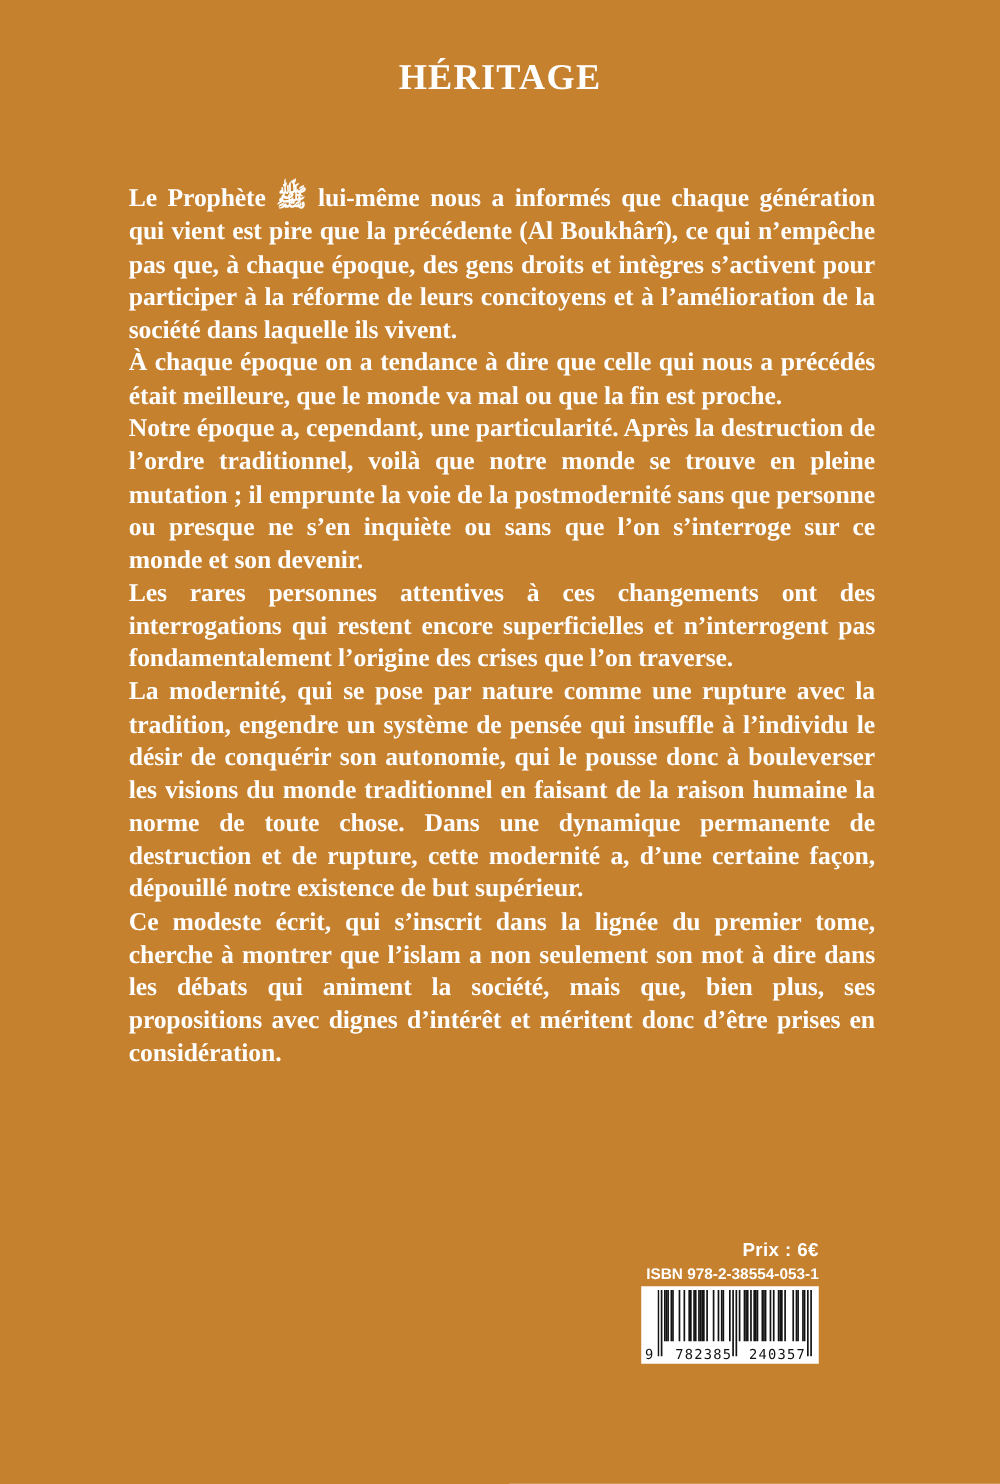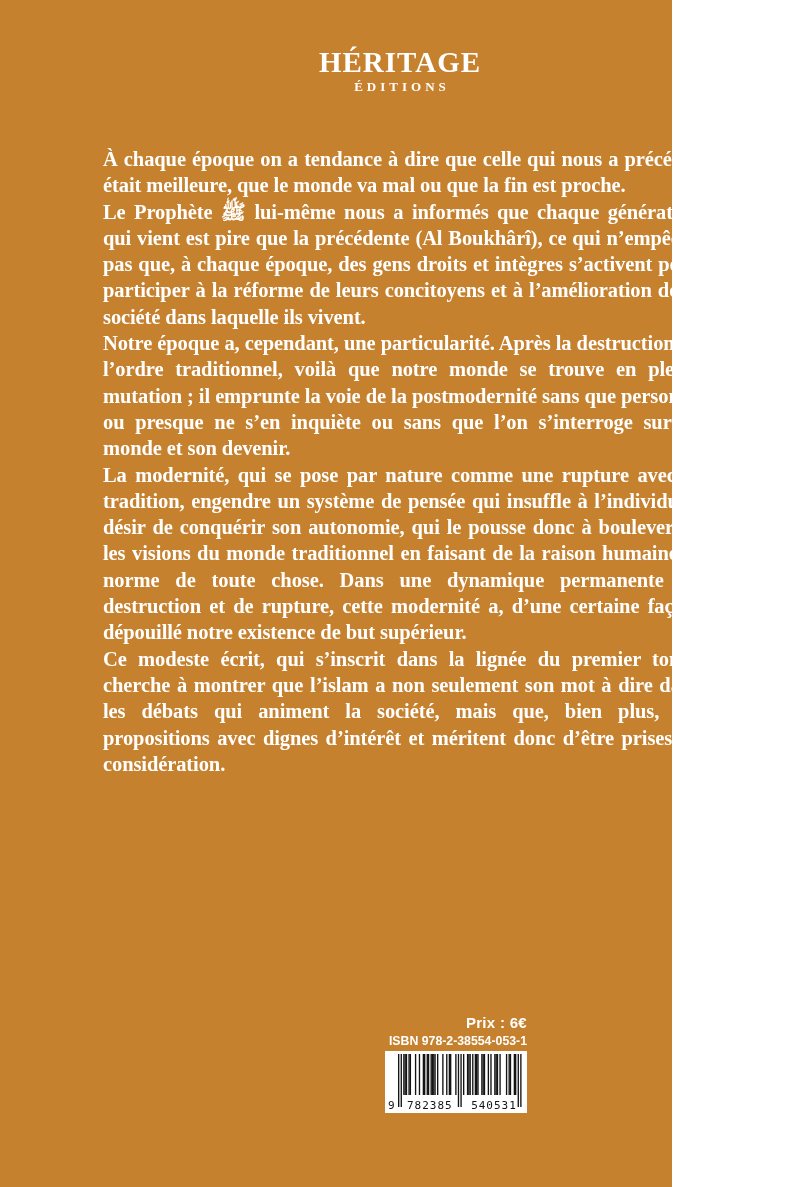--- a/index.html
+++ b/index.html
@@ -1,18 +1,18 @@
 <!DOCTYPE html>
 <html><head>
 <meta charset="utf-8">
 <style>
   html, body { margin: 0; padding: 0; }
   .page {
     position: relative;
-    width: 672px;
+    width: 800px;
     height: 1187px;
     background: #C6812F;
     overflow: hidden;
     font-family: "Liberation Serif", serif;
   }
   .logo {
     position: absolute;
     top: 48px;
     left: 0;
     width: 800px;
@@ -44,21 +44,21 @@
     font-size: 20.5px;
     font-weight: bold;
     line-height: 26.3px;
     letter-spacing: -0.1px;
     text-align: justify;
   }
   .body-text p { margin: 0; }
   .footer-block {
     position: absolute;
     right: 145px;
-    top: 1014px;
+    top: 992px;
     width: 142px;
     color: #FFFFFF;
     font-family: "Liberation Sans", sans-serif;
   }
   .price {
     text-align: right;
     font-size: 15px;
     font-weight: bold;
     line-height: 1.2;
     letter-spacing: 0.3px;
@@ -82,37 +82,37 @@
   .barcode-box svg rect { fill: #131313; }
   .bc-digits {
     position: absolute;
     bottom: 2px;
     font-family: "DejaVu Sans Mono", monospace;
     font-size: 11px;
     color: #131313;
     line-height: 1;
   }
   .bc-d9   { left: 3px; }
-  .bc-g1   { left: 22px;  width: 56px; text-align: left; letter-spacing: 1px; }
+  .bc-g1   { left: 22px;  width: 56px; text-align: center; letter-spacing: 1px; }
   .bc-g2   { left: 81px;  width: 56px; text-align: center; letter-spacing: 1px; }
 </style>
 </head>
 <body>
 
 <div class="page" style="background: rgb(198, 129, 47);">
 
   <div class="logo">
     <div class="logo-title">HÉRITAGE</div>
-    <div class="logo-subtitle">ÉDITIONS</div>
   </div>
 
   <div class="body-text">
+    <p>Le Prophète ﷺ lui-même nous a informés que chaque génération qui vient est pire que la précédente (Al Boukhârî), ce qui n’empêche pas que, à chaque époque, des gens droits et intègres s’activent pour participer à la réforme de leurs concitoyens et à l’amélioration de la société dans laquelle ils vivent.</p>
     <p>À chaque époque on a tendance à dire que celle qui nous a précédés était meilleure, que le monde va mal ou que la fin est proche.</p>
-    <p>Le Prophète ﷺ lui-même nous a informés que chaque génération qui vient est pire que la précédente (Al Boukhârî), ce qui n’empêche pas que, à chaque époque, des gens droits et intègres s’activent pour participer à la réforme de leurs concitoyens et à l’amélioration de la société dans laquelle ils vivent.</p>
     <p>Notre époque a, cependant, une particularité. Après la destruction de l’ordre traditionnel, voilà que notre monde se trouve en pleine mutation ; il emprunte la voie de la postmodernité sans que personne ou presque ne s’en inquiète ou sans que l’on s’interroge sur ce monde et son devenir.</p>
+    <p>Les rares personnes attentives à ces changements ont des interrogations qui restent encore superficielles et n’interrogent pas fondamentalement l’origine des crises que l’on traverse.</p>
     <p>La modernité, qui se pose par nature comme une rupture avec la tradition, engendre un système de pensée qui insuffle à l’individu le désir de conquérir son autonomie, qui le pousse donc à bouleverser les visions du monde traditionnel en faisant de la raison humaine la norme de toute chose. Dans une dynamique permanente de destruction et de rupture, cette modernité a, d’une certaine façon, dépouillé notre existence de but supérieur.</p>
     <p>Ce modeste écrit, qui s’inscrit dans la lignée du premier tome, cherche à montrer que l’islam a non seulement son mot à dire dans les débats qui animent la société, mais que, bien plus, ses propositions avec dignes d’intérêt et méritent donc d’être prises en considération.</p>
   </div>
 
   <div class="footer-block">
     <div class="price">Prix : 6€</div>
     <div class="isbn">ISBN 978-2-38554-053-1</div>
     <div class="barcode-box">
       <svg width="124" height="56" viewBox="0 0 124 56">
           <rect x="0.00" y="0" width="1.35" height="53"></rect>
@@ -160,17 +160,17 @@
           <rect x="107.90" y="0" width="1.35" height="41"></rect>
           <rect x="110.50" y="0" width="1.35" height="41"></rect>
           <rect x="111.80" y="0" width="1.35" height="41"></rect>
           <rect x="115.70" y="0" width="1.35" height="41"></rect>
           <rect x="117.00" y="0" width="1.35" height="41"></rect>
           <rect x="119.60" y="0" width="1.35" height="53"></rect>
           <rect x="122.20" y="0" width="1.35" height="53"></rect>
         </svg>
       <div class="bc-digits bc-d9">9</div>
       <div class="bc-digits bc-g1">782385</div>
-      <div class="bc-digits bc-g2">540531</div>
+      <div class="bc-digits bc-g2">240357</div>
     </div>
   </div>
 
 </div>
 
 </body></html>

